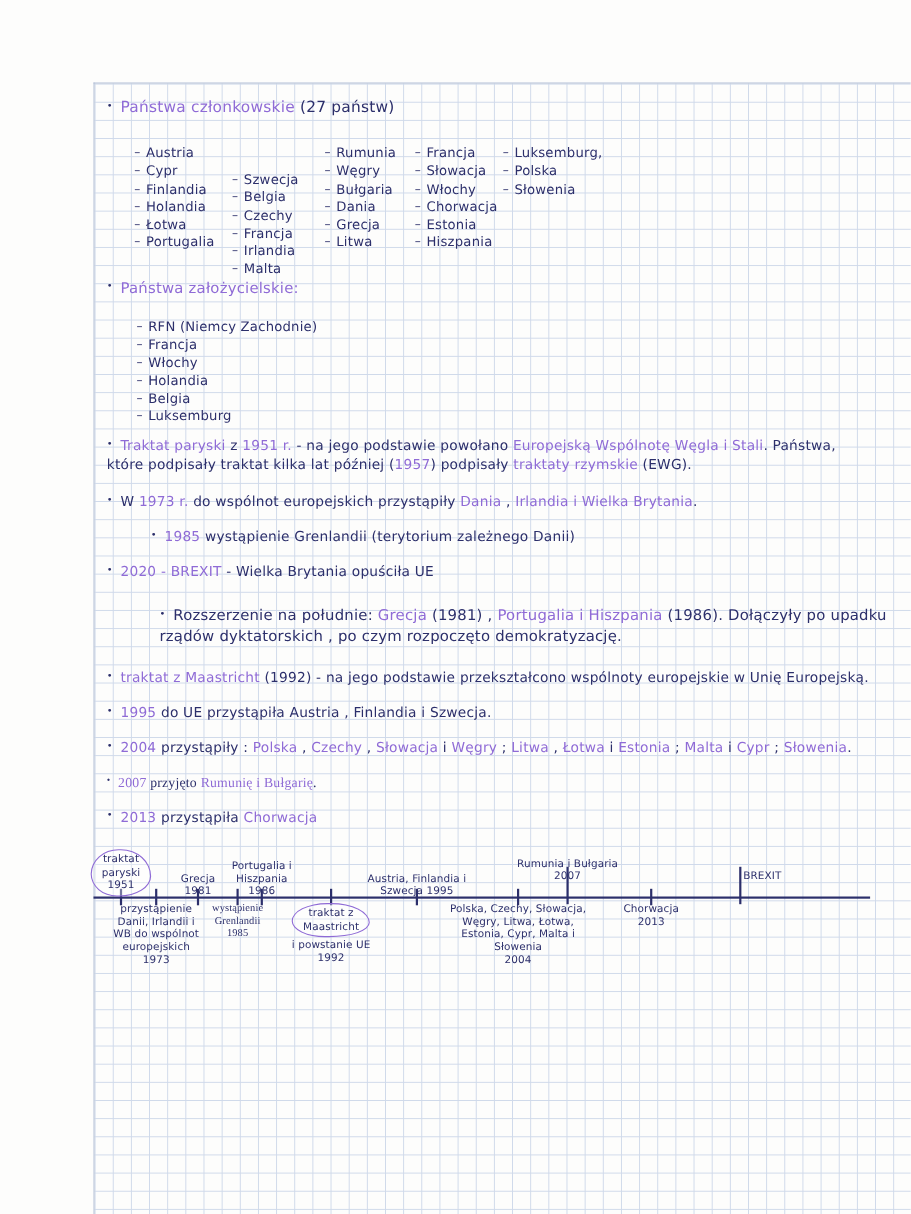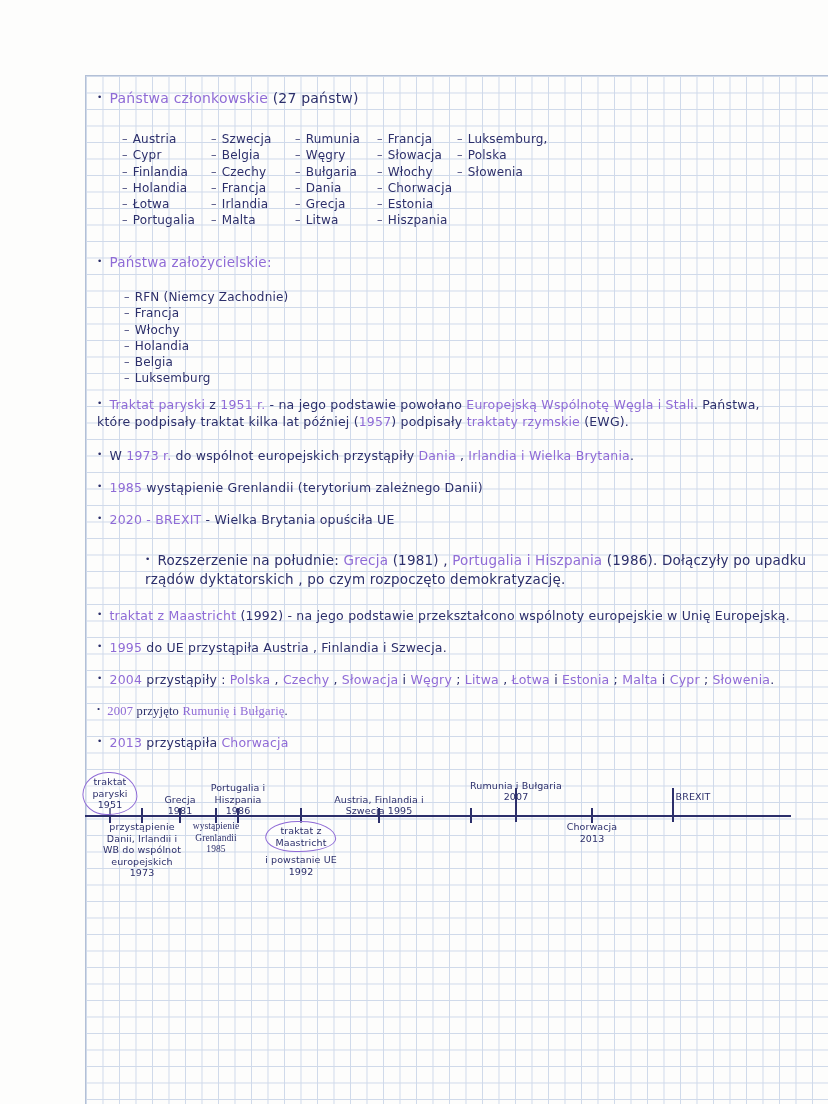--- a/index.html
+++ b/index.html
@@ -58,40 +58,40 @@
 </head>
 <body>
 
 <div class="sheet"></div>
 
 <div id="notes-layer">
     <div class="note xl" style="top: 89px;"><span class="dot">•</span><span class="accent">Państwa członkowskie </span><span>(27 państw)</span></div>
     <div class="note lg" style="top: 253px;"><span class="dot">•</span><span class="accent">Państwa założycielskie:</span></div>
     <div class="note" style="top: 396px;"><span class="dot">•</span><span class="accent">Traktat paryski</span><span> z </span><span class="accent">1951 r.</span><span> - na jego podstawie powołano </span><span class="accent">Europejską Wspólnotę Węgla i Stali</span><span>. Państwa, które podpisały traktat kilka lat później (</span><span class="accent">1957</span><span>) podpisały </span><span class="accent">traktaty rzymskie</span><span> (EWG).</span></div>
     <div class="note" style="top: 447px;"><span class="dot">•</span><span>W </span><span class="accent">1973 r.</span><span> do wspólnot europejskich przystąpiły </span><span class="accent">Dania</span><span> , </span><span class="accent">Irlandia i Wielka Brytania</span><span>.</span></div>
-    <div class="note" style="top: 479px;"><span class="dot">•</span><span class="accent">1985 </span><span>wystąpienie Grenlandii (terytorium zależnego Danii)</span></div>
+    <div class="note" style="top: 479px; margin-left: 40px;"><span class="dot">•</span><span class="accent">1985 </span><span>wystąpienie Grenlandii (terytorium zależnego Danii)</span></div>
     <div class="note" style="top: 511px;"><span class="dot">•</span><span class="accent">2020 - BREXIT</span><span> - Wielka Brytania opuściła UE</span></div>
     <div class="note lg" style="top: 551px; margin-left: 48px;"><span class="dot">•</span><span>Rozszerzenie na południe: </span><span class="accent">Grecja</span><span> (1981) , </span><span class="accent">Portugalia i Hiszpania</span><span> (1986). Dołączyły po upadku rządów dyktatorskich , po czym rozpoczęto demokratyzację.</span></div>
     <div class="note" style="top: 607px;"><span class="dot">•</span><span class="accent">traktat z Maastricht</span><span> (1992) - na jego podstawie przekształcono wspólnoty europejskie w Unię Europejską.</span></div>
     <div class="note" style="top: 639px;"><span class="dot">•</span><span class="accent">1995</span><span> do UE przystąpiła  Austria , Finlandia  i  Szwecja.</span></div>
     <div class="note" style="top: 671px;"><span class="dot">•</span><span class="accent">2004</span><span> przystąpiły : </span><span class="accent">Polska</span><span> , </span><span class="accent">Czechy</span><span> , </span><span class="accent">Słowacja</span><span> i </span><span class="accent">Węgry</span><span> ; </span><span class="accent">Litwa</span><span> , </span><span class="accent">Łotwa</span><span> i </span><span class="accent">Estonia</span><span> ; </span><span class="accent">Malta</span><span> i </span><span class="accent">Cypr</span><span> ; </span><span class="accent">Słowenia</span><span>.</span></div>
     <div class="note" style="top: 703px; font-family: Liberation Serif, serif;"><span class="dot">•</span><span class="accent">2007</span><span> przyjęto </span><span class="accent">Rumunię i Bułgarię</span><span>.</span></div>
     <div class="note" style="top: 734px;"><span class="dot">•</span><span class="accent">2013</span><span> przystąpiła </span><span class="accent">Chorwacja</span></div>
   </div>
 
 <div id="members-columns">
     <div class="mcol" style="left: 122px;">
       <div class="mitem"><span class="dash">–</span><span>Austria</span></div>
       <div class="mitem"><span class="dash">–</span><span>Cypr</span></div>
       <div class="mitem"><span class="dash">–</span><span>Finlandia</span></div>
       <div class="mitem"><span class="dash">–</span><span>Holandia</span></div>
       <div class="mitem"><span class="dash">–</span><span>Łotwa</span></div>
       <div class="mitem"><span class="dash">–</span><span>Portugalia</span></div>
     </div>
-    <div class="mcol" style="left: 211px;">
+    <div class="mcol" style="left: 211px; margin-top: 24px;">
       <div class="mitem"><span class="dash">–</span><span>Szwecja</span></div>
       <div class="mitem"><span class="dash">–</span><span>Belgia</span></div>
       <div class="mitem"><span class="dash">–</span><span>Czechy</span></div>
       <div class="mitem"><span class="dash">–</span><span>Francja</span></div>
       <div class="mitem"><span class="dash">–</span><span>Irlandia</span></div>
       <div class="mitem"><span class="dash">–</span><span>Malta</span></div>
     </div>
     <div class="mcol" style="left: 295px;">
       <div class="mitem"><span class="dash">–</span><span>Rumunia</span></div>
       <div class="mitem"><span class="dash">–</span><span>Węgry</span></div>
@@ -154,20 +154,27 @@
       <div>1986</div>
     </div>
     <div class="tick" style="left: 216px;"></div>
     <div class="tl-label below" style="left: 216px;"><div class="cloud"><div>traktat z</div><div>Maastricht</div></div><div>i powstanie UE</div><div>1992</div></div>
     <div class="tick" style="left: 294px;"></div>
     <div class="tl-label above" style="left: 294px;">
       <div>Austria, Finlandia i</div>
       <div>Szwecja  1995</div>
     </div>
     <div class="tick" style="left: 386px;"></div>
+    <div class="tl-label below" style="left: 386px;">
+      <div>Polska, Czechy, Słowacja,</div>
+      <div>Węgry, Litwa, Łotwa,</div>
+      <div>Estonia, Cypr, Malta i</div>
+      <div>Słowenia</div>
+      <div>2004</div>
+    </div>
     <div class="tick long" style="left: 431px;"></div>
     <div class="tl-label above lifted" style="left: 431px;">
       <div>Rumunia i Bułgaria</div>
       <div>2007</div>
     </div>
     <div class="tick" style="left: 507px;"></div>
     <div class="tl-label below" style="left: 507px;">
       <div>Chorwacja</div>
       <div>2013</div>
     </div>

